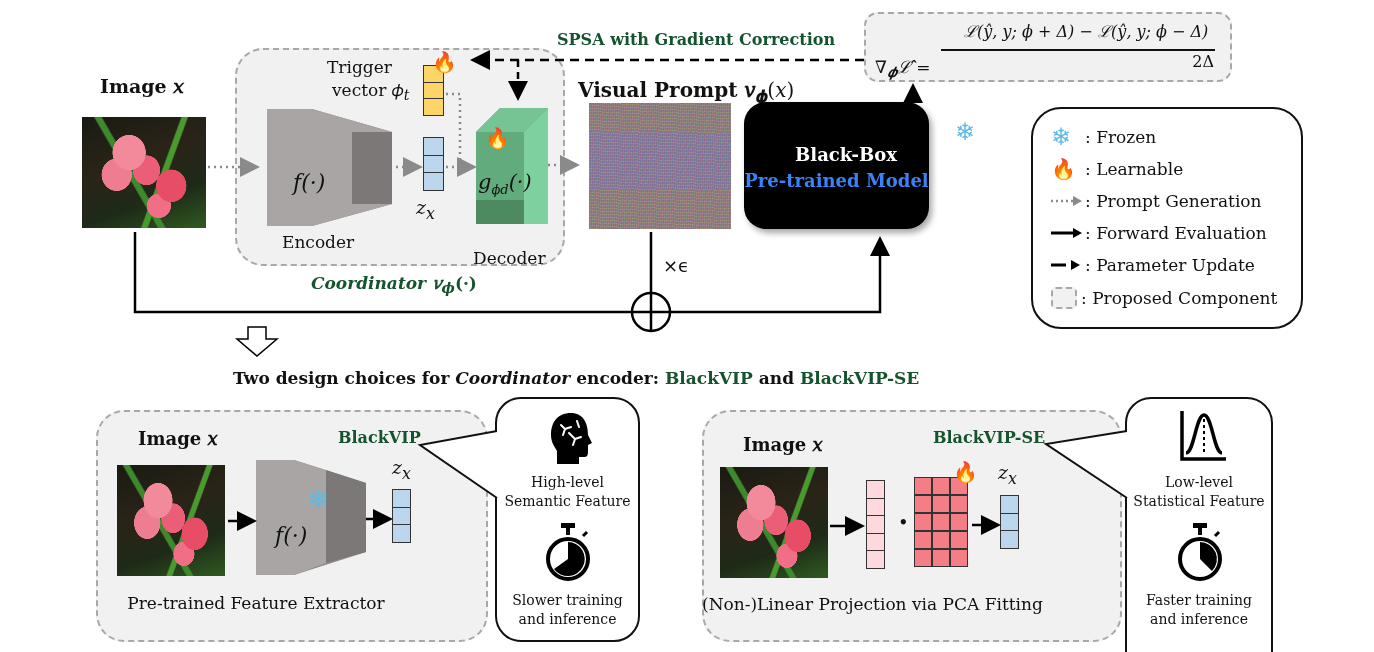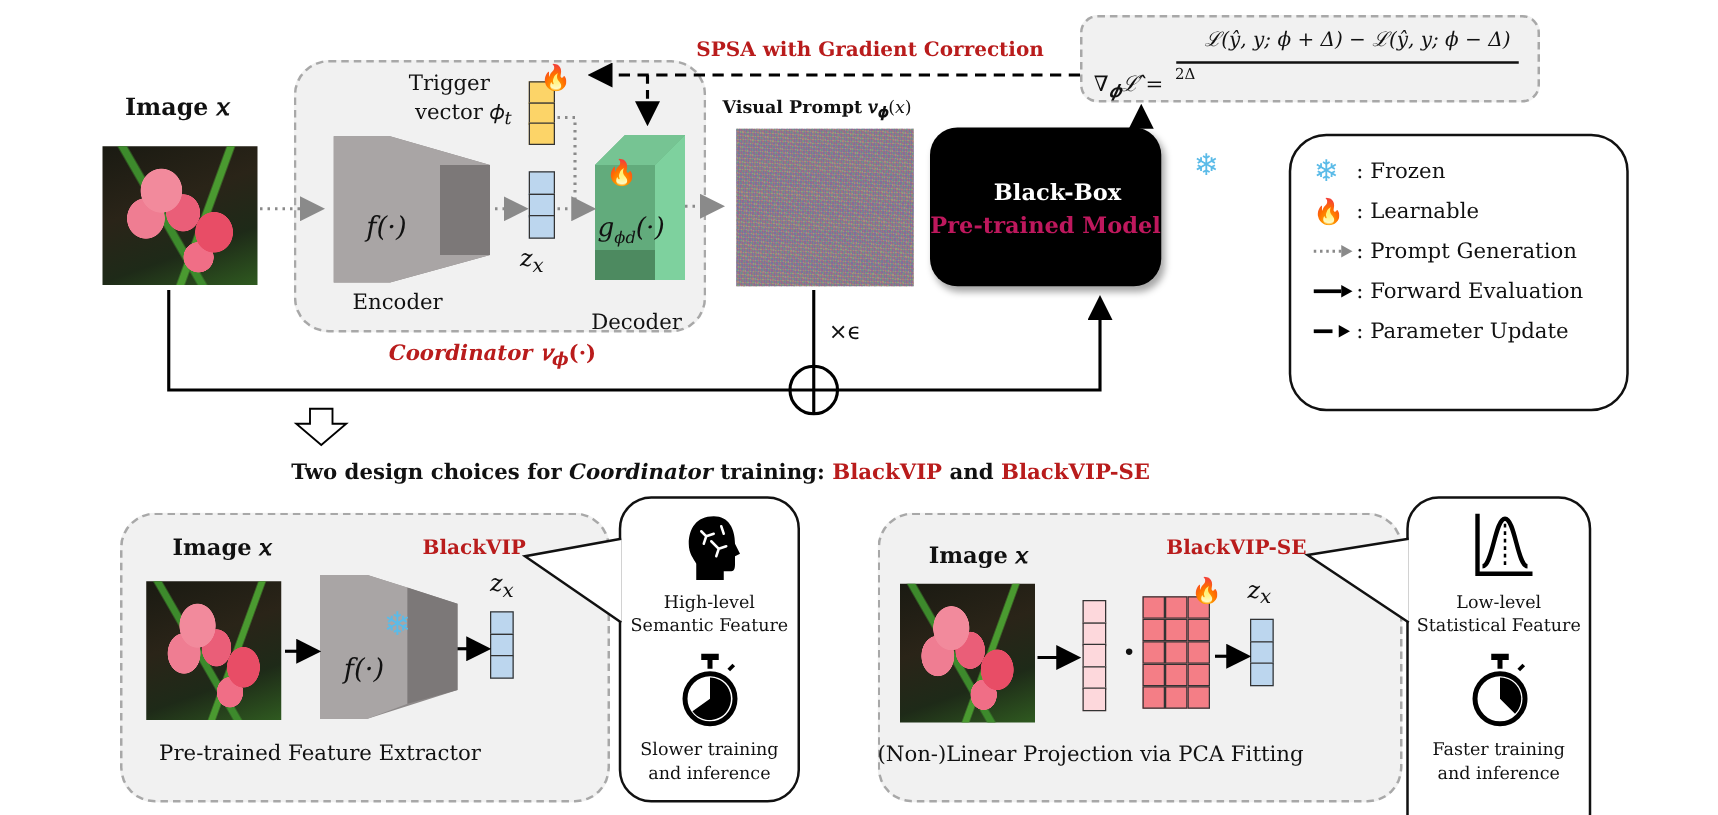--- a/index.html
+++ b/index.html
@@ -1,21 +1,21 @@
 <!DOCTYPE html>
 <html><head>
 <meta charset="utf-8">
 <style>
   html,body{margin:0;padding:0;background:#fff;}
   body{width:1374px;height:652px;position:relative;overflow:hidden;font-family:"DejaVu Serif","Liberation Serif",serif;color:#111;}
   .abs{position:absolute;}
   .t{position:absolute;white-space:nowrap;}
   .bold{font-weight:bold;}
   .ital{font-style:italic;}
-  .purple{color:#b91c1c;}
+  .purple{color:#14532d;}
   .dashbox{position:absolute;border:2.5px dashed #a8a8a8;background:#f1f1f1;border-radius:28px;box-sizing:border-box;}
   .flower{position:absolute;overflow:hidden;
     background:
       radial-gradient(ellipse 22% 26% at 38% 32%, #f28a9c 0 60%, transparent 62%),
       radial-gradient(ellipse 20% 24% at 28% 52%, #ef7d92 0 60%, transparent 62%),
       radial-gradient(ellipse 18% 22% at 52% 48%, #ea5e78 0 60%, transparent 62%),
       radial-gradient(ellipse 20% 24% at 72% 62%, #e84d66 0 60%, transparent 62%),
       radial-gradient(ellipse 16% 18% at 62% 80%, #f06e86 0 60%, transparent 62%),
       radial-gradient(ellipse 8% 9% at 42% 42%, #e8a020 0 60%, transparent 62%),
       radial-gradient(ellipse 7% 8% at 70% 60%, #f0a030 0 60%, transparent 62%),
@@ -76,33 +76,33 @@
   <polygon points="0,24 48,24 48,92 0,92" fill="#62ab7c"></polygon>
 </svg>
 <div class="t" style="left:485px;top:126px;font-size:20px;">🔥</div>
 <div class="t ital" style="left:478px;top:170px;font-size:21px;"><span>𝑔</span><sub style="font-size:13px;">𝜙d</sub><span>(·)</span></div>
 <div class="t" style="left:473px;top:248px;font-size:17px;">Decoder</div>
 
 <div class="t bold ital purple" style="left:311px;top:273px;font-size:17px;"><span>Coordinator 𝑣</span><sub>𝝓</sub><span style="font-style:normal;">(·)</span></div>
 
 <div class="t bold purple" style="left:557px;top:30px;font-size:16px;">SPSA with Gradient Correction</div>
 
-<div class="t bold" style="left:578px;top:78px;font-size:14px;"><span>Visual Prompt 𝑣</span><sub>𝝓</sub><span style="font-weight:normal;">(𝑥)</span></div>
+<div class="t bold" style="left:578px;top:78px;font-size:20px;"><span>Visual Prompt 𝑣</span><sub>𝝓</sub><span style="font-weight:normal;">(𝑥)</span></div>
 <div class="noise" style="left:589px;top:103px;width:142px;height:126px;"></div>
 
 <div class="abs" style="left:744px;top:102px;width:185px;height:127px;background:#000;border-radius:22px;box-shadow:3px 4px 6px rgba(0,0,0,0.35);"></div>
 <div class="t" style="left:955px;top:118px;font-size:24px;color:#5bbbe8;">❄</div>
 <div class="t bold" style="left:744px;top:144px;width:204px;text-align:center;color:#fff;font-size:18px;">Black-Box</div>
-<div class="t bold" style="left:744px;top:170px;width:185px;text-align:center;color:#be185d;font-size:18px;">Pre-trained Model</div>
+<div class="t bold" style="left:744px;top:170px;width:185px;text-align:center;color:#3b82f6;font-size:18px;">Pre-trained Model</div>
 
 <div class="dashbox" style="left:864px;top:12px;width:368px;height:70px;border-radius:14px;"></div>
 <div class="t ital" style="left:875px;top:33px;font-size:17px;margin-top:22px;"><span>∇</span><sub>𝝓</sub><span>ℒ̂ =</span></div>
 <div class="t ital" style="left:940px;top:20px;width:292px;text-align:center;font-size:16px;">ℒ(ŷ, 𝑦; 𝜙 + Δ) − ℒ(ŷ, 𝑦; 𝜙 − Δ)</div>
 <div class="abs" style="left:941px;top:49px;width:274px;height:1.5px;background:#111;"></div>
-<div class="t" style="left:940px;top:52px;width:274px;text-align:left;font-size:12px;">2Δ</div>
+<div class="t" style="left:940px;top:52px;width:274px;text-align:right;font-size:16px;">2Δ</div>
 
 <div class="t" style="left:663px;top:255px;font-size:18px;font-family:'DejaVu Sans',sans-serif;">×ϵ</div>
 
 <svg style="left:0;top:0;" width="1374" height="652">
   <defs>
     <marker id="ahGray" markerWidth="8" markerHeight="8" refX="6" refY="4" orient="auto">
         <path d="M0,0 L8,4 L0,8 z" fill="#8a8a8a"></path>
       </marker>
     <marker id="ahBlack" markerWidth="8" markerHeight="8" refX="6" refY="4" orient="auto">
         <path d="M0,0 L8,4 L0,8 z" fill="#000"></path>
@@ -152,23 +152,27 @@
       </svg>
     <span>: Prompt Generation</span>
   </div>
   <div class="legend-row" style="top:146px;left:18px;">
     <svg style="position:relative;" width="34" height="14">
         <line x1="0" y1="7" x2="15" y2="7" stroke="#000" stroke-width="3"></line>
         <path d="M20,2 L29,7 L20,12 z" fill="#000"></path>
       </svg>
     <span>: Parameter Update</span>
   </div>
-</div>
-
-<div class="t bold" style="left:233px;top:368px;font-size:17px;"><span>Two design choices for </span><span class="ital">Coordinator</span><span> training: </span><span class="purple">BlackVIP</span><span> and </span><span class="purple">BlackVIP-SE</span></div>
+  <div class="legend-row" style="top:178px;left:18px;">
+    <span style="display:inline-block;width:26px;height:22px;border:2px dashed #a8a8a8;background:#f1f1f1;border-radius:5px;box-sizing:border-box;margin-right:4px;"></span>
+    <span>: Proposed Component</span>
+  </div>
+</div>
+
+<div class="t bold" style="left:233px;top:368px;font-size:17px;"><span>Two design choices for </span><span class="ital">Coordinator</span><span> encoder: </span><span class="purple">BlackVIP</span><span> and </span><span class="purple">BlackVIP-SE</span></div>
 
 <div class="dashbox" style="left:96px;top:410px;width:392px;height:232px;"></div>
 <div class="t bold" style="left:138px;top:428px;font-size:18px;">Image 𝑥</div>
 <div class="t bold purple" style="left:338px;top:428px;font-size:16px;">BlackVIP</div>
 <div class="flower" style="left:117px;top:465px;width:108px;height:111px;"></div>
 <svg style="left:256px;top:460px;" width="120" height="120">
   <polygon points="0,0 38,0 110,23 110,92 38,115 0,115" fill="#8e8a8a"></polygon>
   <polygon points="0,0 38,0 70,10 70,103 38,115 0,115" fill="#a9a5a5"></polygon>
   <polygon points="70,10 110,23 110,92 70,103" fill="#7c7878"></polygon>
 </svg>

